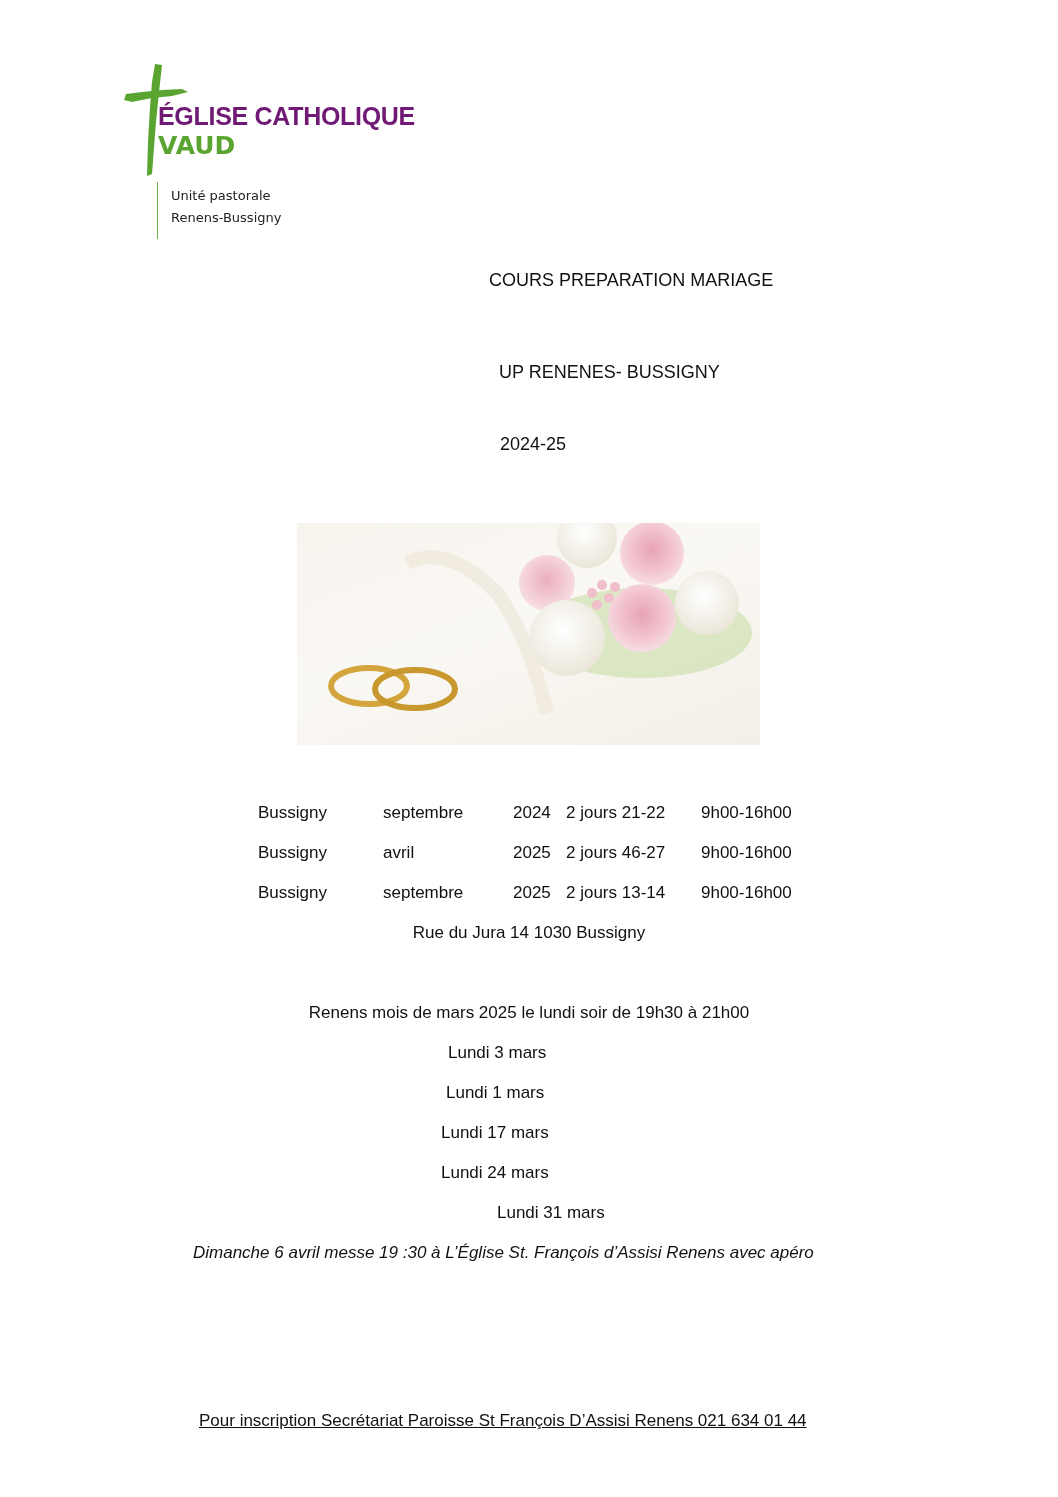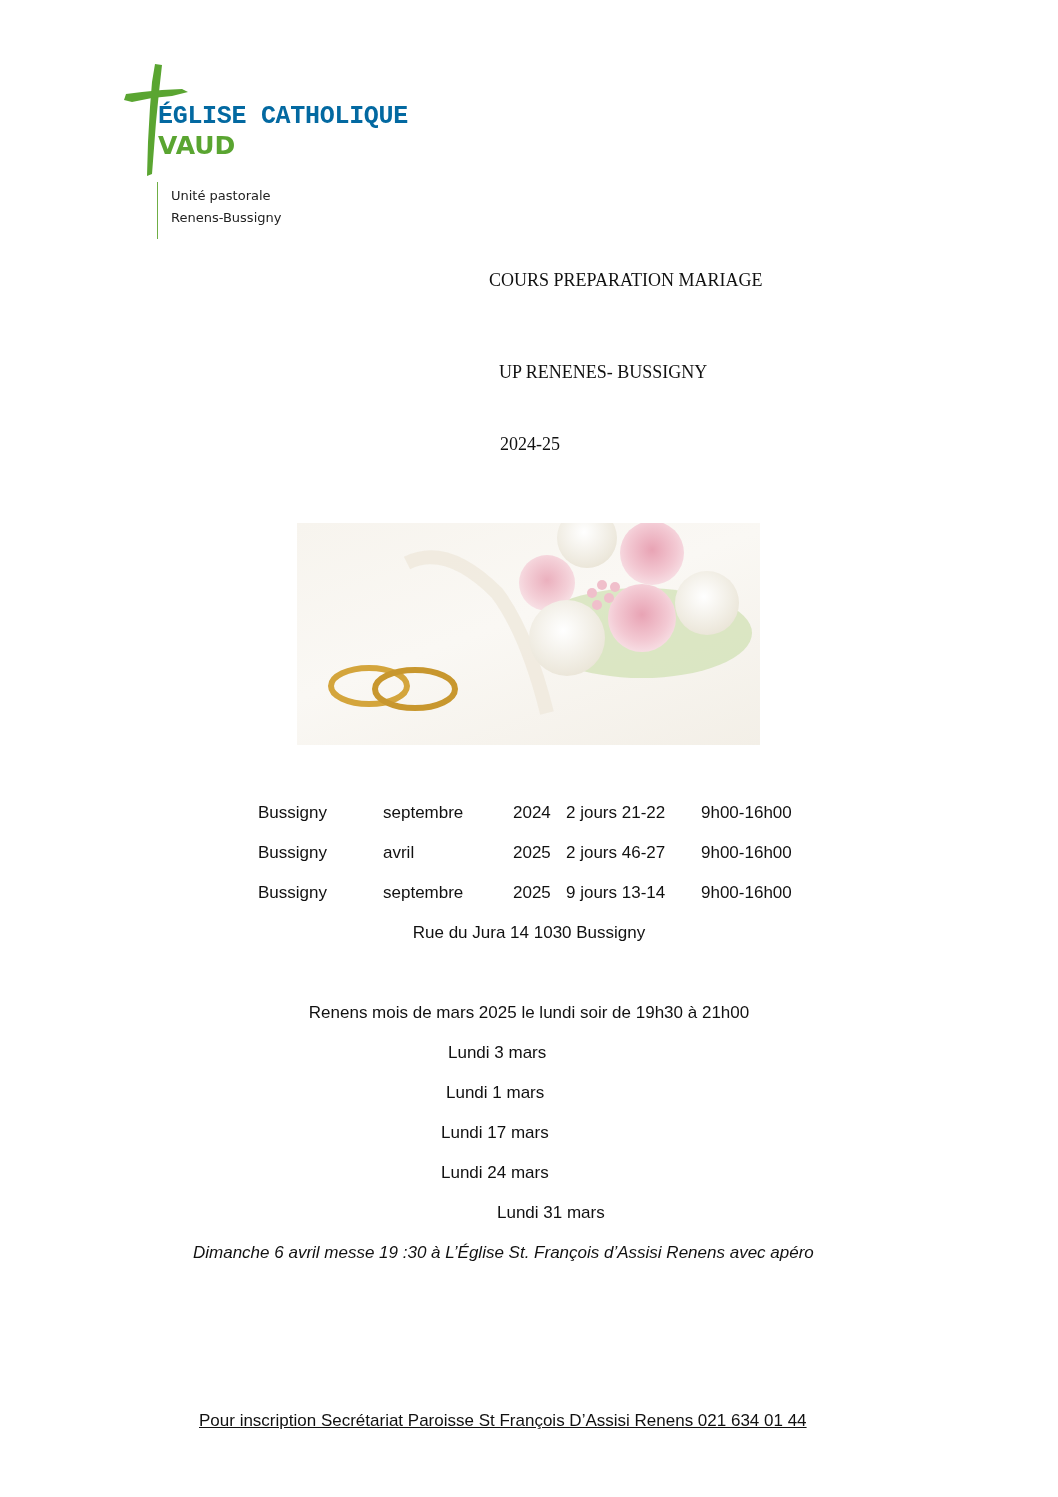--- a/index.html
+++ b/index.html
@@ -15,25 +15,25 @@
       color: #111111;
     }
     .abs { position: absolute; }
 
     
     .logo-cross {
       left: 122px; top: 62px; width: 70px; height: 118px;
     }
     .logo-title {
       left: 158px; top: 102px;
-      font-family: Liberation Mono, monospace;
+      font-family: Liberation Sans, sans-serif;
       font-weight: bold;
       font-size: 25px;
       letter-spacing: -0.3px;
-      color: #0369a1;
+      color: #701a75;
       white-space: nowrap;
     }
     .logo-sub {
       left: 158px; top: 131px;
       font-family: "DejaVu Sans", sans-serif;
       font-weight: bold;
       font-size: 25px;
       color: #5aa531;
       white-space: nowrap;
     }
@@ -45,21 +45,21 @@
       left: 171px; top: 185px;
       font-family: "DejaVu Sans", sans-serif;
       font-size: 13px;
       line-height: 22px;
       color: #222;
       white-space: nowrap;
     }
 
     
     .serif {
-      font-family: Liberation Serif, serif;
+      font-family: Liberation Sans, sans-serif;
       font-size: 18px;
       color: #111;
       white-space: nowrap;
     }
     .title-1 { left: 489px; top: 270px; }
     .title-2 { left: 499px; top: 362px; }
     .title-3 { left: 500px; top: 434px; }
 
     
     .photo {
@@ -160,21 +160,21 @@
   <span class="c-loc">Bussigny</span>
   <span class="c-month">avril</span>
   <span class="c-year">2025</span>
   <span class="c-days">2 jours 46-27</span>
   <span class="c-time">9h00-16h00</span>
 </div>
 <div class="sched-row sans" style="top:883px;">
   <span class="c-loc">Bussigny</span>
   <span class="c-month">septembre</span>
   <span class="c-year">2025</span>
-  <span class="c-days">9 jours 13-14</span>
+  <span class="c-days">2 jours 13-14</span>
   <span class="c-time">9h00-16h00</span>
 </div>
 <div class="center sans" style="top:923px;">Rue du Jura 14 1030 Bussigny</div>
 
 <div class="center sans" style="top:1003px;">Renens mois de mars 2025 le lundi soir de 19h30 à 21h00</div>
 <div class="abs sans" style="left:448px; top:1043px;">Lundi 3 mars</div>
 <div class="abs sans" style="left:446px; top:1083px;">Lundi 1 mars</div>
 <div class="abs sans" style="left:441px; top:1123px;">Lundi 17 mars</div>
 <div class="abs sans" style="left:441px; top:1163px;">Lundi 24 mars</div>
 <div class="abs sans" style="left:457px; top:1203px;margin-left:40px;">Lundi 31 mars</div>

